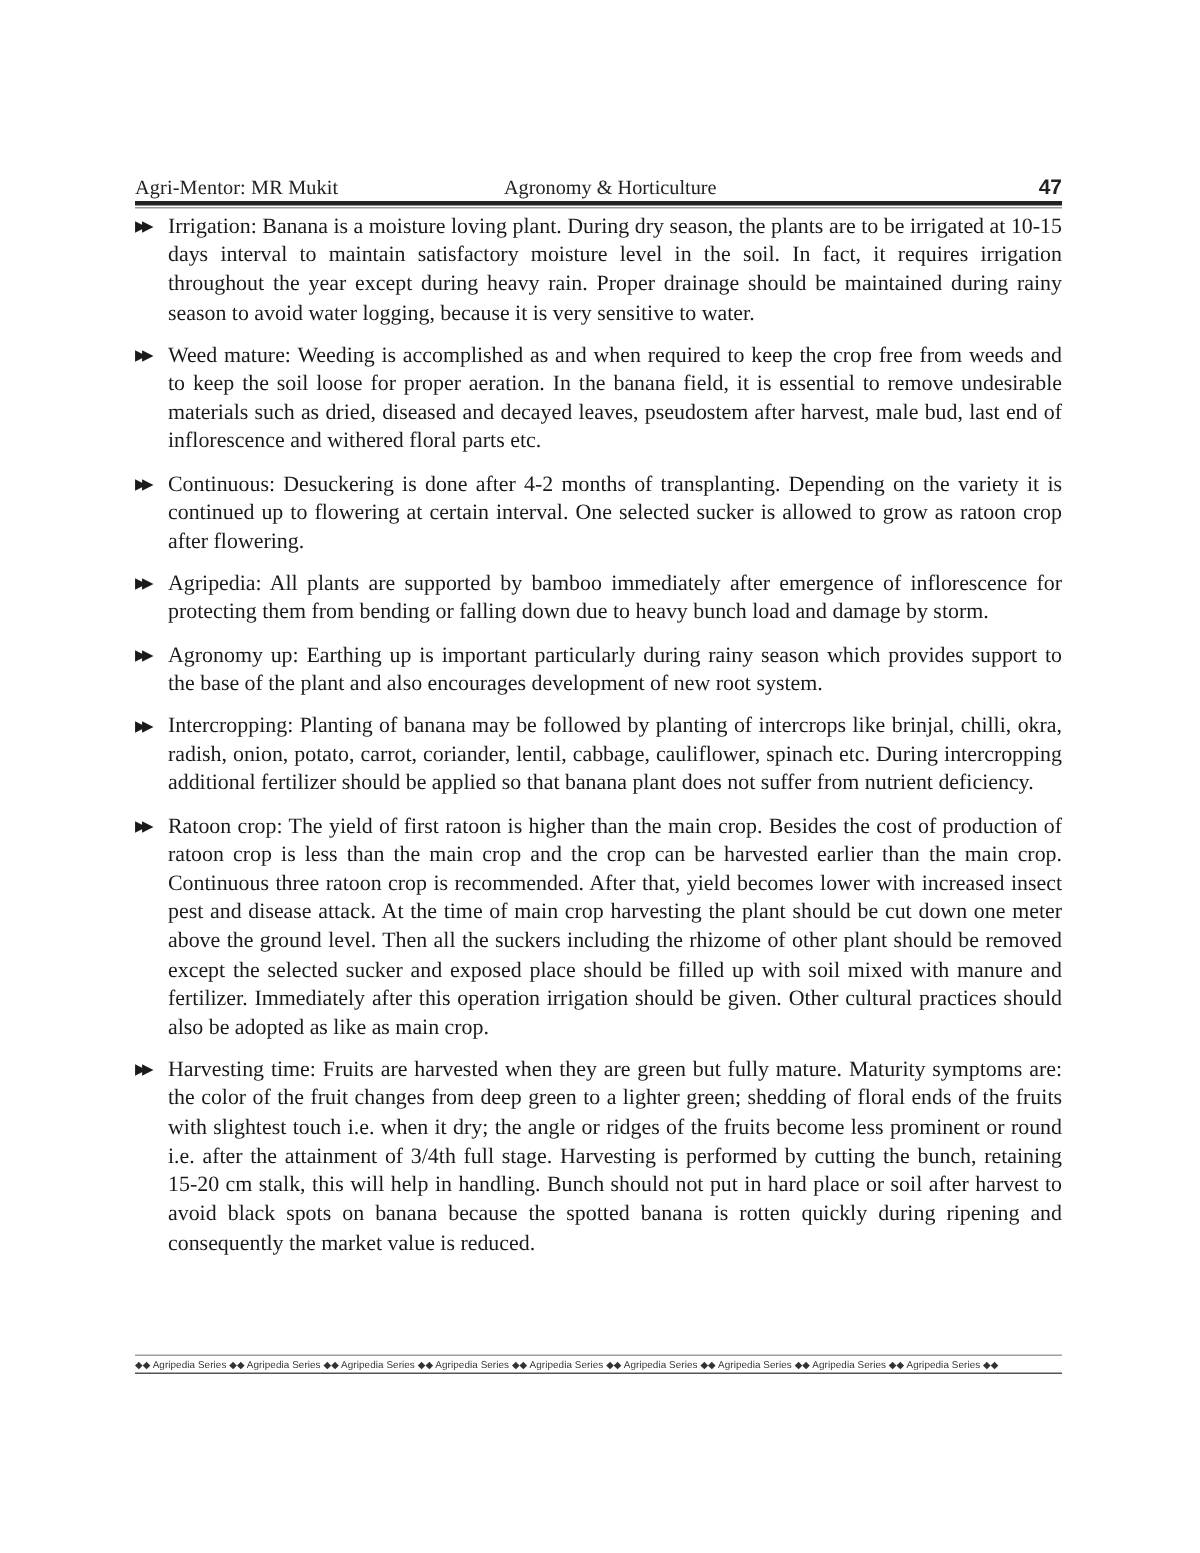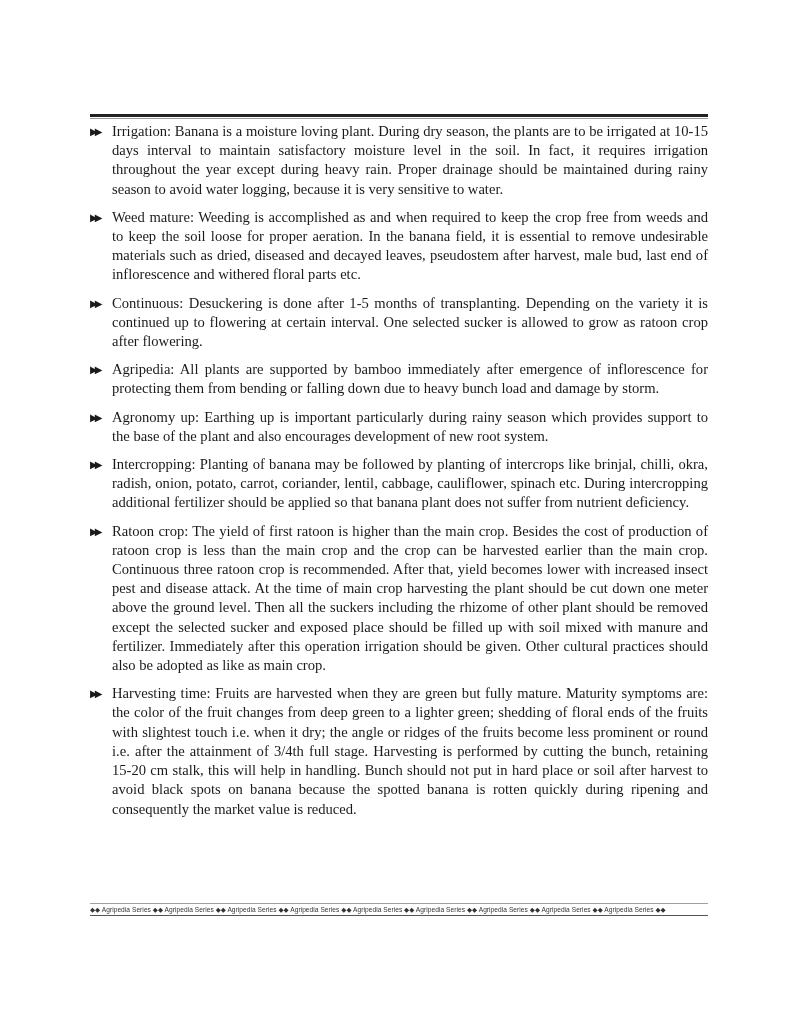--- a/index.html
+++ b/index.html
@@ -105,35 +105,40 @@
       letter-spacing: 0.05px;
     }
     .footer .series span {
       display: inline;
     }
   </style>
 </head>
 <body>
 
 <div class="page">
+  <div class="running-header">
+    <span class="left">Agri-Mentor: MR Mukit</span>
+    <span class="center">Agronomy &amp; Horticulture</span>
+    <span class="right">47</span>
+  </div>
   <div class="rule-thick"></div>
   <div class="rule-thin"></div>
 
   <div class="content">
     <div class="item">
       <span class="bullet">▶▶</span>
       <span class="term">Irrigation:</span><span> Banana is a moisture loving plant. During dry season, the plants are to be irrigated at 10-15 days interval to maintain satisfactory moisture level in the soil. In fact, it requires irrigation throughout the year except during heavy rain. Proper drainage should be maintained during rainy season to avoid water logging, because it is very sensitive to water.</span>
     </div>
     <div class="item">
       <span class="bullet">▶▶</span>
       <span class="term">Weed mature:</span><span> Weeding is accomplished as and when required to keep the crop free from weeds and to keep the soil loose for proper aeration. In the banana field, it is essential to remove undesirable materials such as dried, diseased and decayed leaves, pseudostem after harvest, male bud, last end of inflorescence and withered floral parts etc.</span>
     </div>
     <div class="item">
       <span class="bullet">▶▶</span>
-      <span class="term">Continuous:</span><span> Desuckering is done after 1-5 months of transplanting. Depending on the variety it is continued up to flowering at certain interval. One selected sucker is allowed to grow as ratoon crop after flowering.</span>
+      <span class="term">Continuous:</span><span> Desuckering is done after 4-2 months of transplanting. Depending on the variety it is continued up to flowering at certain interval. One selected sucker is allowed to grow as ratoon crop after flowering.</span>
     </div>
     <div class="item">
       <span class="bullet">▶▶</span>
       <span class="term">Agripedia:</span><span> All plants are supported by bamboo immediately after emergence of inflorescence for protecting them from bending or falling down due to heavy bunch load and damage by storm.</span>
     </div>
     <div class="item">
       <span class="bullet">▶▶</span>
       <span class="term">Agronomy up</span><span>: Earthing up is important particularly during rainy season which provides support to the base of the plant and also encourages development of new root system.</span>
     </div>
     <div class="item">

